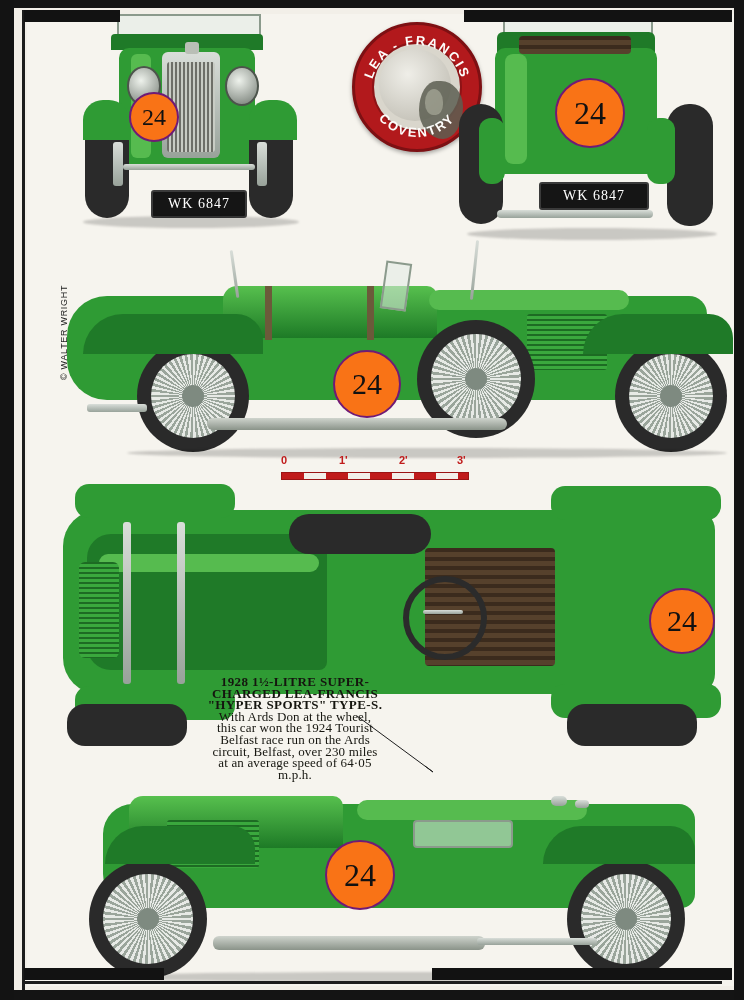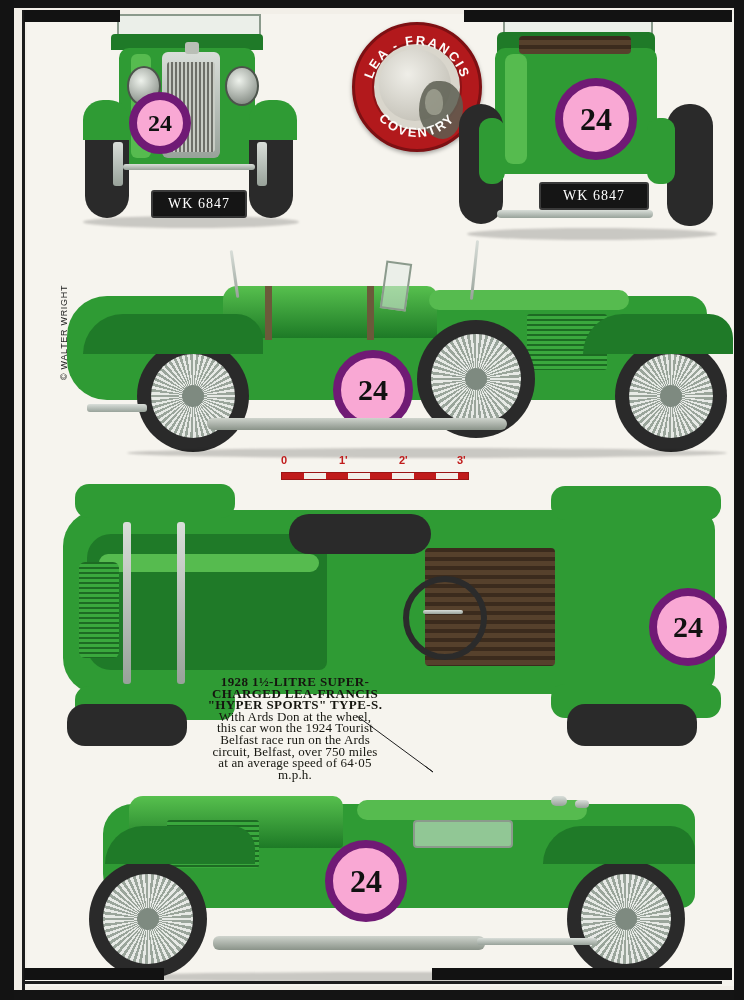--- a/index.html
+++ b/index.html
@@ -26,23 +26,23 @@
     font-family:"Liberation Sans",sans-serif;font-size:9px;letter-spacing:.7px;color:#222;}
 
   
   .body{position:absolute;background:#2f9b34;border-radius:6px;}
   .body.dark{background:#1f7a28;}
   .body.light{background:#56bb4f;}
   .tyre{position:absolute;border-radius:50%;background:#2a2a2a;}
   .hub{position:absolute;border-radius:50%;background:#7e8a80;}
   .spokes{position:absolute;border-radius:50%;
      background:repeating-conic-gradient(#e7eae6 0deg 4deg,#9aa59b 4deg 8deg);}
-  .num-disc{position:absolute;border-radius:50%;background:#f9a8d4;border:8px solid #701a75;
+  .num-disc{position:absolute;border-radius:50%;background:#f97316;border:2px solid #701a75;
      display:flex;align-items:center;justify-content:center;color:#111;
-     font-family:"Liberation Serif",serif;font-weight:bold;}
+     font-family:"Liberation Serif",serif;font-weight:normal;}
   .plate{position:absolute;background:#151515;border:2px solid #3a3a3a;border-radius:3px;
      display:flex;align-items:center;justify-content:center;color:#fff;
      font-family:"Liberation Serif",serif;letter-spacing:1px;}
   .chrome{position:absolute;background:linear-gradient(180deg,#d9ded9,#98a29a);border-radius:3px;}
   .shadow{position:absolute;background:rgba(0,0,0,.18);border-radius:50%;filter:blur(1px);}
 
   
   .badge{position:absolute;left:325px;top:8px;width:124px;height:124px;border-radius:50%;
     background:#b2191c;border:3px solid #7d1013;box-shadow:0 2px 4px rgba(0,0,0,.35);}
   .badge-inner{position:absolute;left:17px;top:17px;width:86px;height:86px;border-radius:50%;
@@ -216,21 +216,21 @@
       <div class="tyre" style="left:540px;top:690px;width:130px;height:42px;border-radius:18px;"></div>
     </div>
 
     <div class="caption">
       <div class="l1">1928 1½-LITRE SUPER-</div>
       <div class="l2">CHARGED    LEA-FRANCIS</div>
       <div class="l2">"HYPER SPORTS" TYPE-S.</div>
       <div>With Ards Don at the wheel,</div>
       <div>this car won the 1924 Tourist</div>
       <div>Belfast race run on the Ards</div>
-      <div>circuit, Belfast, over 750 miles</div>
+      <div>circuit, Belfast, over 230 miles</div>
       <div>at an average speed of 64·05</div>
       <div>m.p.h.</div>
     </div>
     <svg class="leader" viewBox="0 0 84 64">
       <line x1="0" y1="2" x2="76" y2="58"></line>
       <line x1="76" y1="58" x2="68" y2="52"></line>
     </svg>
 
     <div>
       <div class="body" style="left:76px;top:790px;width:592px;height:104px;border-radius:30px 16px 14px 34px;"></div>

